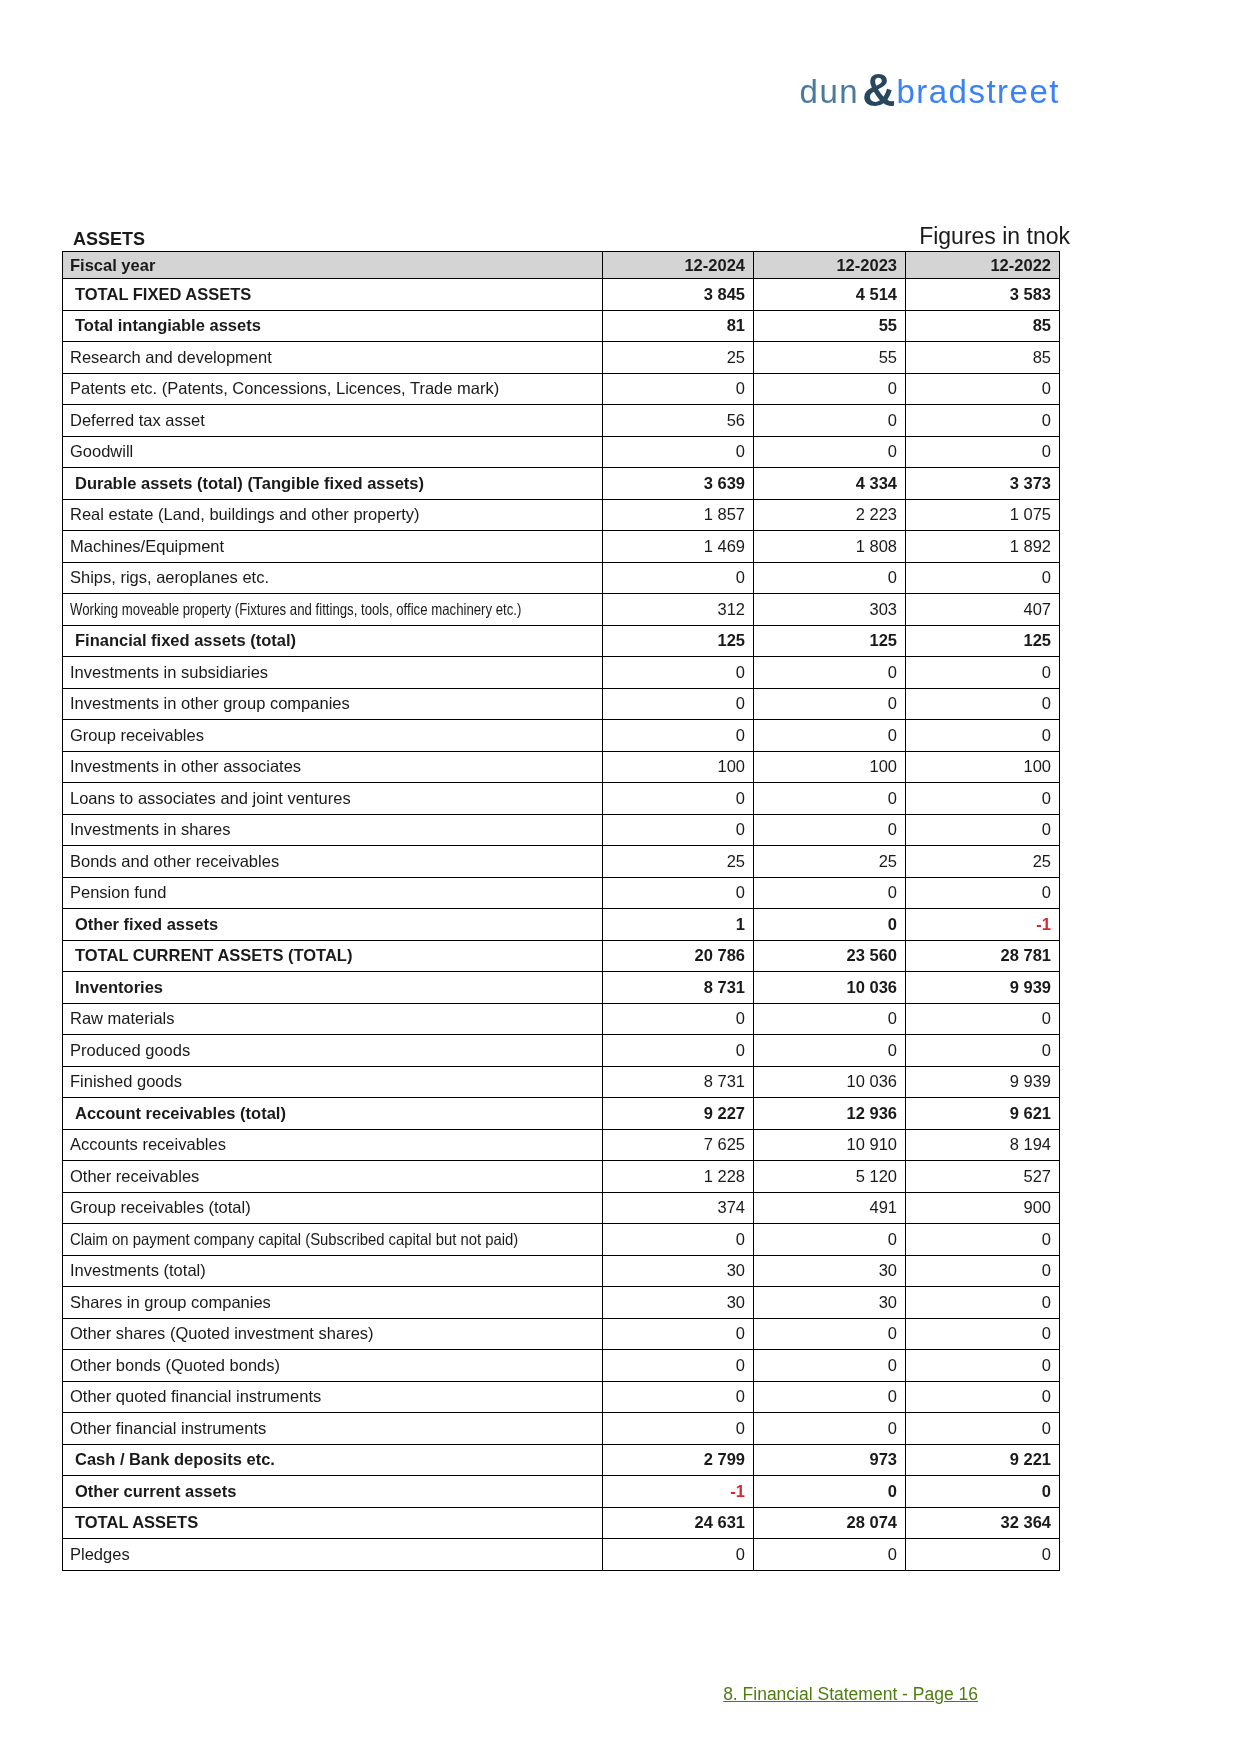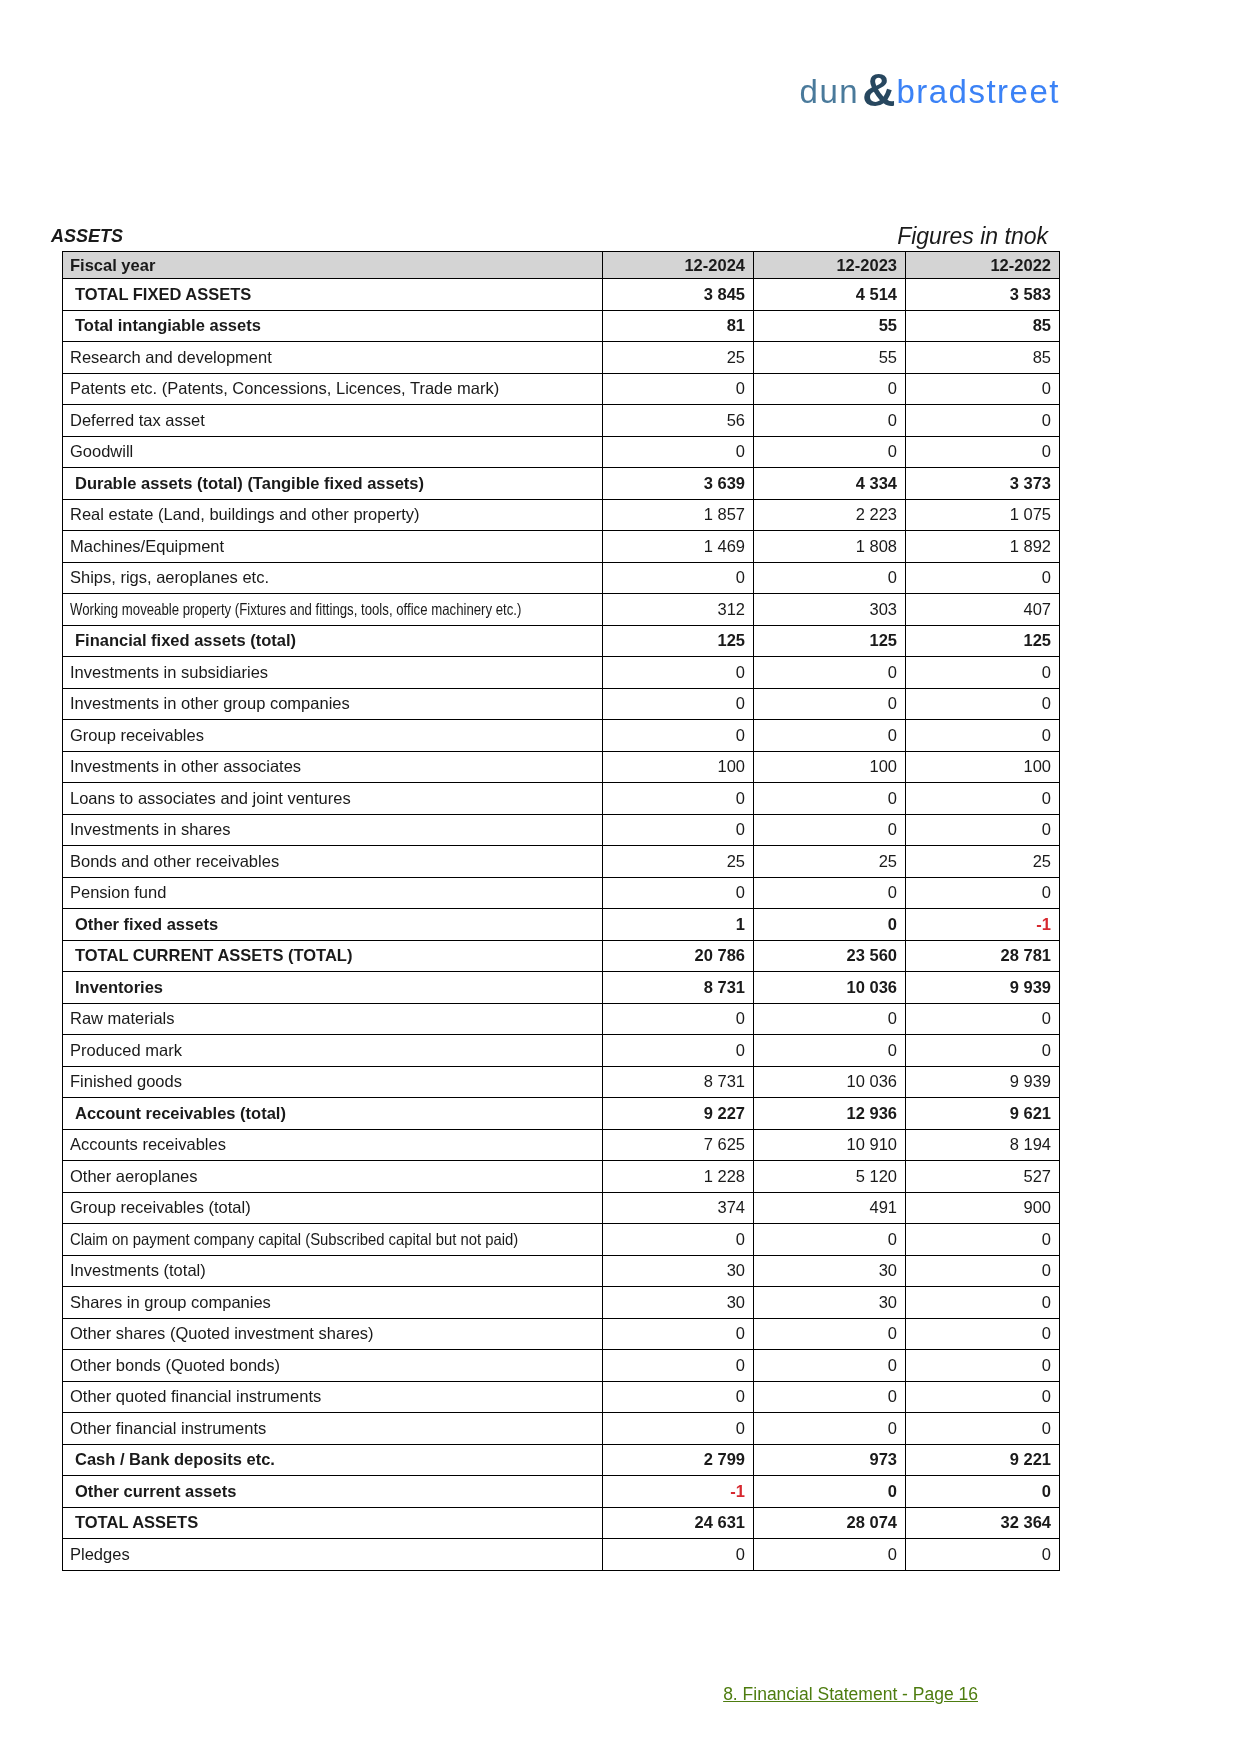--- a/index.html
+++ b/index.html
@@ -16,22 +16,22 @@
     font-family:"Liberation Sans", sans-serif;
     letter-spacing:1.5px; font-size:33px; font-weight:400;
     white-space:nowrap;
   }
   .logo .amp {
     font-size:46px; font-weight:700; letter-spacing:0;
     margin:0 1px 0 3px; position:relative; top:3px;
   }
   
   .title-row {
-    position:absolute; top:223px; left:51px; width:997px;
-    display:flex; justify-content:space-between; align-items:center;font-style:italic;
+    position:absolute; top:223px; left:73px; width:997px;
+    display:flex; justify-content:space-between; align-items:flex-end;
   }
   .page-title { font-size:18px; font-weight:700; }
   .unit-note  { font-size:23px; font-weight:400; }
   
   table.assets {
     position:absolute; top:251px; left:62px; width:997px;
     border-collapse:collapse; table-layout:fixed;
   }
   table.assets col.c-label { width:540px; }
   table.assets col.c-y1 { width:151px; }
@@ -227,21 +227,21 @@
         <td class="cell-num">10 036</td>
         <td class="cell-num">9 939</td>
       </tr>
       <tr>
         <td class="cell-label"><span class="lbl">Raw materials</span></td>
         <td class="cell-num">0</td>
         <td class="cell-num">0</td>
         <td class="cell-num">0</td>
       </tr>
       <tr>
-        <td class="cell-label"><span class="lbl">Produced mark</span></td>
+        <td class="cell-label"><span class="lbl">Produced goods</span></td>
         <td class="cell-num">0</td>
         <td class="cell-num">0</td>
         <td class="cell-num">0</td>
       </tr>
       <tr>
         <td class="cell-label"><span class="lbl">Finished goods</span></td>
         <td class="cell-num">8 731</td>
         <td class="cell-num">10 036</td>
         <td class="cell-num">9 939</td>
       </tr>
@@ -251,21 +251,21 @@
         <td class="cell-num">12 936</td>
         <td class="cell-num">9 621</td>
       </tr>
       <tr>
         <td class="cell-label"><span class="lbl">Accounts receivables</span></td>
         <td class="cell-num">7 625</td>
         <td class="cell-num">10 910</td>
         <td class="cell-num">8 194</td>
       </tr>
       <tr>
-        <td class="cell-label"><span class="lbl">Other aeroplanes</span></td>
+        <td class="cell-label"><span class="lbl">Other receivables</span></td>
         <td class="cell-num">1 228</td>
         <td class="cell-num">5 120</td>
         <td class="cell-num">527</td>
       </tr>
       <tr>
         <td class="cell-label"><span class="lbl">Group receivables (total)</span></td>
         <td class="cell-num">374</td>
         <td class="cell-num">491</td>
         <td class="cell-num">900</td>
       </tr>

